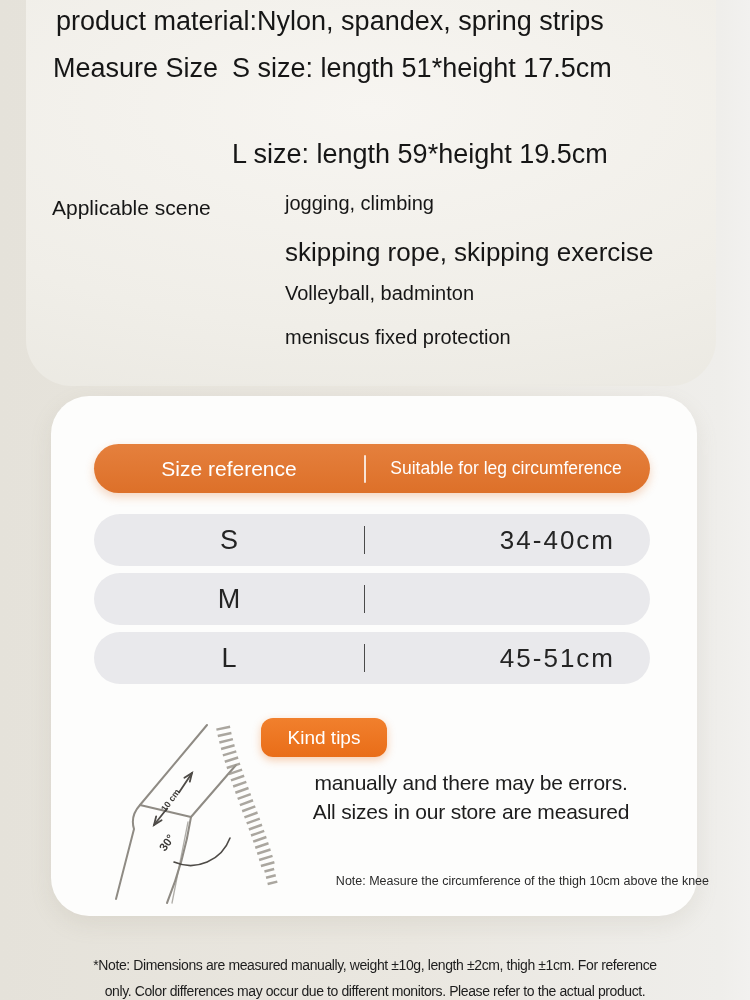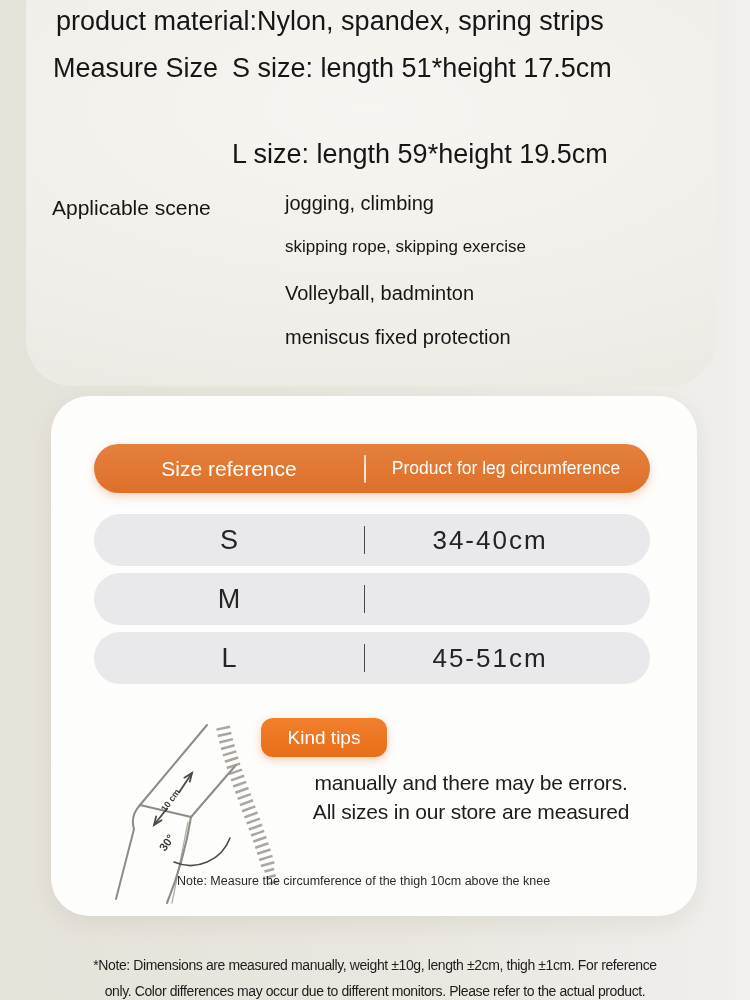--- a/index.html
+++ b/index.html
@@ -12,48 +12,48 @@
              background:radial-gradient(120% 95% at 50% 28%,#f7f5f1 0%,#f0eee8 60%,#e9e7e0 100%);
              border-radius:0 0 46px 46px;}
   .t-line{position:absolute;white-space:nowrap;color:#161616;}
   .material{left:30px;top:6px;font-size:27px;font-weight:500;}
   .psize-label{left:27px;top:53px;font-size:27px;font-weight:500;}
   .size-0{left:206px;top:53px;font-size:27px;font-weight:500;}
   .size-1{left:206px;top:96px;font-size:27px;font-weight:500;}
   .size-2{left:206px;top:139px;font-size:27px;font-weight:500;}
   .scene-label{left:26px;top:196px;font-size:21px;}
   .scene-0{left:259px;top:192px;font-size:20px;}
-  .scene-1{left:259px;top:237px;font-size:17px;}
+  .scene-1{left:259px;top:237px;font-size:26px;}
   .scene-2{left:259px;top:282px;font-size:20px;}
   .scene-3{left:259px;top:326px;font-size:20px;}
 
   
   .card{position:absolute;left:51px;top:396px;width:646px;height:520px;background:#fdfdfc;
         border-radius:38px;box-shadow:0 8px 22px rgba(150,140,118,.14);}
   .table-header{position:absolute;left:43px;top:48px;width:556px;height:49px;border-radius:25px;
         background:linear-gradient(180deg,#e5803d 0%,#dd7029 100%);display:flex;align-items:center;
         color:#fff;box-shadow:0 4px 10px rgba(221,112,41,.28);}
   .th-left{width:270px;text-align:center;font-size:21px;}
   .th-div{width:2px;height:28px;background:rgba(255,255,255,.8);border-radius:1px;}
   .th-right{flex:1;text-align:center;font-size:17.5px;padding-right:4px;}
 
   .trow{position:absolute;left:43px;width:556px;height:52px;border-radius:26px;background:#e9e9ec;
         display:flex;align-items:center;color:#242424;}
   .row-0{top:118px;} .row-1{top:177px;} .row-2{top:236px;}
   .cell-size{width:270px;text-align:center;font-size:27px;}
   .row-div{width:1px;height:28px;background:#4a4a4a;}
-  .cell-range{flex:1;text-align:center;font-size:26px;letter-spacing:2px;padding-right:35px;}
+  .cell-range{flex:1;text-align:right;font-size:26px;letter-spacing:2px;padding-right:35px;}
 
   .kind-tips{position:absolute;left:210px;top:322px;width:126px;height:39px;border-radius:12px;
         background:linear-gradient(180deg,#f1802d 0%,#e96d18 100%);color:#fff;font-size:19px;
         display:flex;align-items:center;justify-content:center;
         box-shadow:0 3px 8px rgba(233,111,29,.35);}
   .tips-text{position:absolute;left:235px;top:372px;width:370px;text-align:center;
         font-size:21px;line-height:29px;color:#1d1d1d;letter-spacing:-0.2px;}
-  .tips-note{position:absolute;left:126px;top:478px;width:510px;text-align:left;
+  .tips-note{position:absolute;left:148px;top:478px;width:510px;text-align:right;
         font-size:12.5px;color:#2a2a2a;}
 
   .knee{position:absolute;left:59px;top:325px;width:170px;height:185px;}
 
   
   .footer{position:absolute;left:40px;top:952px;width:670px;text-align:center;
         font-size:14px;line-height:26px;letter-spacing:-0.4px;color:#1d1d1d;}
   .footer div{white-space:nowrap;}
 </style>
 </head>
@@ -71,21 +71,21 @@
     <div class="t-line scene-1">skipping rope, skipping exercise</div>
     <div class="t-line scene-2">Volleyball, badminton</div>
     <div class="t-line scene-3">meniscus fixed protection</div>
   </div>
 
   <div class="card">
 
     <div class="table-header">
       <div class="th-left">Size reference</div>
       <div class="th-div"></div>
-      <div class="th-right">Product for leg circumference</div>
+      <div class="th-right">Suitable for leg circumference</div>
     </div>
 
     <div class="trow row-0">
       <div class="cell-size">S</div>
       <div class="row-div"></div>
       <div class="cell-range">34-40cm</div>
     </div>
     <div class="trow row-1">
       <div class="cell-size">M</div>
       <div class="row-div"></div>

